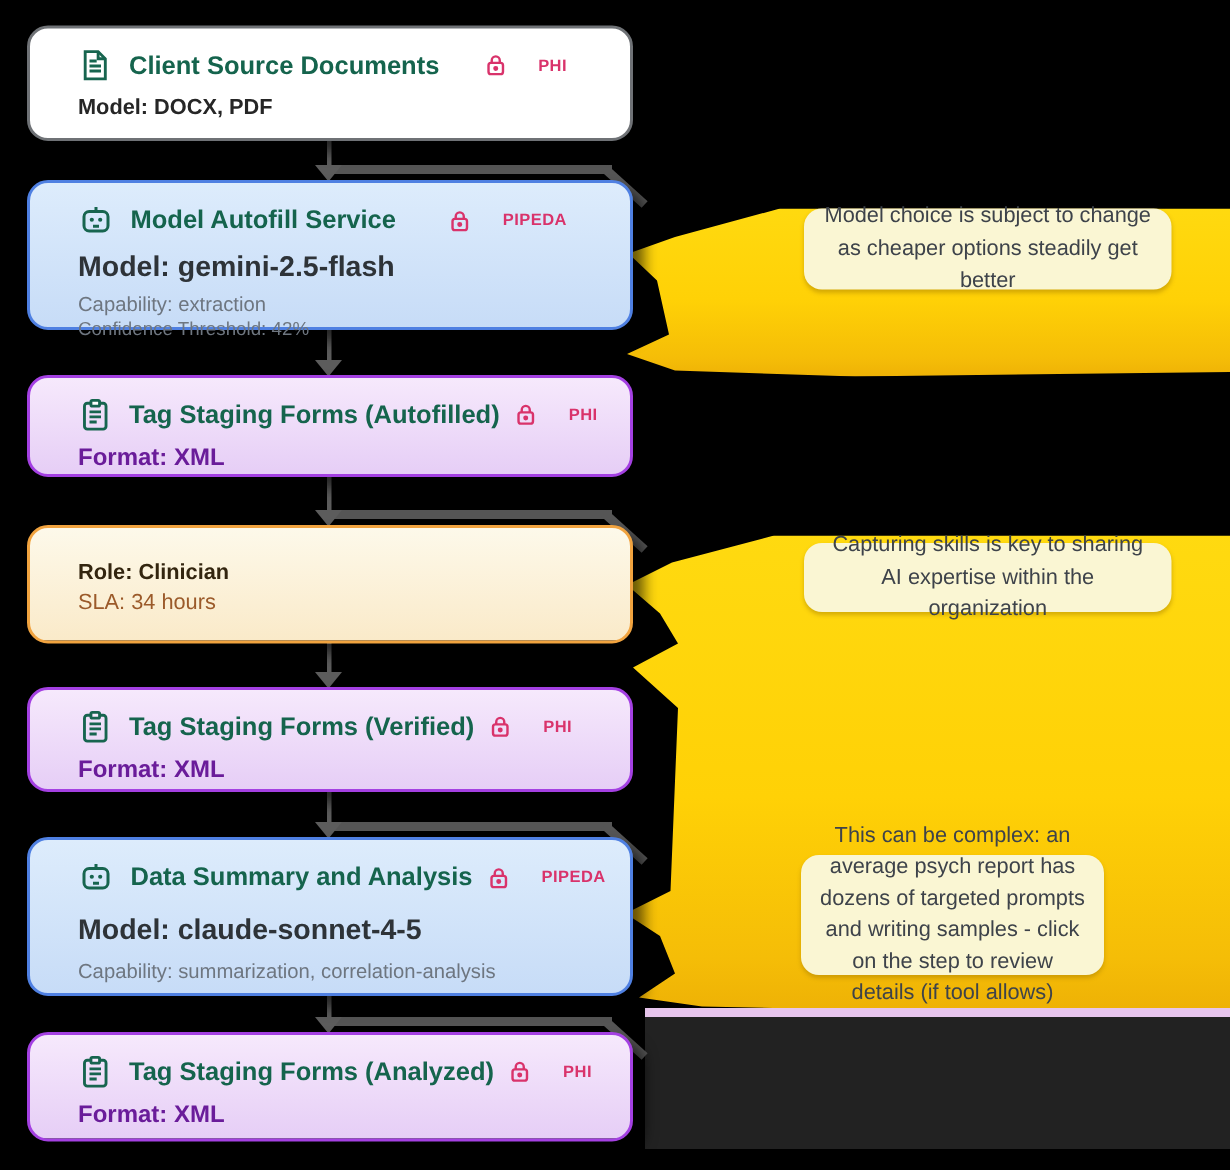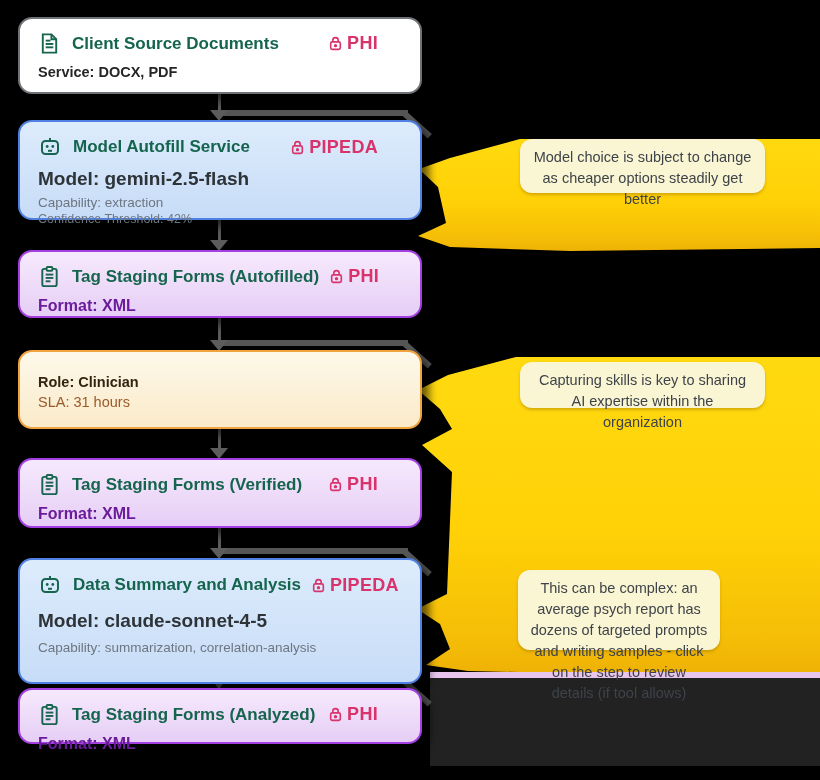--- a/index.html
+++ b/index.html
@@ -22,45 +22,45 @@
     clip-path:polygon(110px 4px,410px 4px,410px 113px,160px 116px,40px 112px,8px 101px,36px 88px,28px 52px,9px 34px,40px 23px);}
   .gold-b{left:410px;top:352px;width:410px;height:326px;
     clip-path:polygon(106px 5px,410px 5px,410px 320px,150px 321px,58px 319px,16px 313px,40px 297px,30px 272px,7px 257px,37px 242px,42px 120px,12px 93px,42px 77px,30px 57px,8px 38px,38px 23px);}
   .pink-strip{position:absolute;left:430px;top:672px;width:390px;height:6px;
     background:#e7c5ec;z-index:2;}
   .charcoal{position:absolute;left:430px;top:678px;width:390px;height:88px;
     background:#222;z-index:0;}
   
   .note{position:absolute;z-index:4;background:#faf6d3;border-radius:12px;
     box-shadow:0 2px 3px rgba(160,120,0,.45);
-    display:flex;justify-content:center;text-align:center;
-    color:#3e434a;font-size:14.5px;line-height:1.45;padding:8px 12px;box-sizing:border-box;}
+    display:flex;align-items:center;justify-content:center;text-align:center;
+    color:#3e434a;font-size:14.5px;line-height:1.45;padding:8px 12px;box-sizing:border-box;margin-left:16px;}
   .note-1{left:520px;top:139px;width:245px;height:54px;}
   .note-2{left:520px;top:362px;width:245px;height:46px;}
   .note-3{left:518px;top:570px;width:202px;height:80px;}
   
   .node{position:absolute;left:18px;width:404px;box-sizing:border-box;z-index:5;
-    border-radius:14px;padding:13px 16px 10px 18px;
+    border-radius:14px;padding:13px 16px 10px 32px;
     box-shadow:7px 7px 9px rgba(0,0,0,.6);}
   .node-white {background:#ffffff;border:2px solid #6f7276;}
   .node-blue  {background:linear-gradient(180deg,#ddecfc,#c7dcf7);border:2px solid #4f80e2;}
   .node-purple{background:linear-gradient(180deg,#f6e9fc,#e6cef6);border:2px solid #a440e2;}
   .node-orange{background:linear-gradient(180deg,#fdf9ea,#faeac9);border:2px solid #f1a33f;}
   .n1{top:17px;height:77px;}
   .n2{top:120px;height:100px;}
   .n3{top:250px;height:68px;}
   .n4{top:350px;height:79px;}
   .n5{top:458px;height:70px;}
-  .n6{top:558px;height:126px;}
-  .n7{top:688px;height:56px;}
+  .n6{top:558px;height:106px;}
+  .n7{top:688px;height:73px;}
   .node-header{display:flex;align-items:center;gap:11px;}
   .node-title{font-size:17px;font-weight:700;color:#15644d;white-space:nowrap;}
   .node-icon{flex:0 0 auto;display:flex;color:#17654f;}
-  .badge{margin-left:auto;margin-right:26px;display:flex;align-items:center;gap:5px;
-    color:#d9336b;font-weight:700;font-size:18px;letter-spacing:.3px;}
+  .badge{margin-left:auto;margin-right:26px;display:flex;align-items:center;gap:22px;
+    color:#d9336b;font-weight:700;font-size:11px;letter-spacing:.3px;}
   .fields{margin-top:9px;}
   .f{margin:0 0 3px 0;}
   .f-dark  {font-size:14.5px;font-weight:700;color:#262626;}
   .f-model {font-size:19px;font-weight:700;color:#2e3338;margin-bottom:5px;}
   .f-cap   {font-size:13.5px;color:#6e7680;margin-bottom:2px;}
   .f-cap-sm{font-size:12.5px;color:#6e7680;}
   .f-purple{font-size:16px;font-weight:700;color:#6a1c9a;}
   .f-role  {font-size:14.5px;font-weight:700;color:#33250f;margin-bottom:4px;}
   .f-sla   {font-size:14.5px;color:#9b5a2a;}
 </style>
@@ -122,21 +122,21 @@
       <span class="badge">
         <svg width="13" height="15" viewBox="0 0 24 28" fill="none" stroke="#d9336b" stroke-width="3">
           <rect x="3" y="11" width="18" height="14" rx="3"></rect>
             <path d="M7 11V8a5 5 0 0 1 10 0v3"></path>
             <circle cx="12" cy="18" r="1.6" fill="#d9336b"></circle>
         </svg>
         <span>PHI</span>
       </span>
     </div>
     <div class="fields">
-      <div class="f f-dark">Service: DOCX, PDF</div>
+      <div class="f f-dark">Model: DOCX, PDF</div>
     </div>
   </div>
 
   <div class="node node-blue n2">
     <div class="node-header">
       <span class="node-icon">
         <svg width="24" height="24" viewBox="0 0 24 24" fill="none" stroke="#17654f" stroke-width="2">
           <rect x="4" y="6" width="16" height="13" rx="3.5"></rect>
           <circle cx="9.2" cy="11.5" r="1.4" fill="#17654f" stroke="none"></circle>
           <circle cx="14.8" cy="11.5" r="1.4" fill="#17654f" stroke="none"></circle>
@@ -183,21 +183,21 @@
       </span>
     </div>
     <div class="fields">
       <div class="f f-purple">Format: XML</div>
     </div>
   </div>
 
   <div class="node node-orange n4">
     <div class="fields">
       <div class="f f-role">Role: Clinician</div>
-      <div class="f f-sla">SLA: 31 hours</div>
+      <div class="f f-sla">SLA: 34 hours</div>
     </div>
   </div>
 
   <div class="node node-purple n5">
     <div class="node-header">
       <span class="node-icon">
         <svg width="23" height="23" viewBox="0 0 24 24" fill="none" stroke="#17654f" stroke-width="2">
           <rect x="4.5" y="4" width="15" height="18" rx="2"></rect>
           <rect x="9" y="2" width="6" height="4" rx="1" fill="#f6e9fc"></rect>
           <line x1="8" y1="10" x2="16" y2="10"></line>

